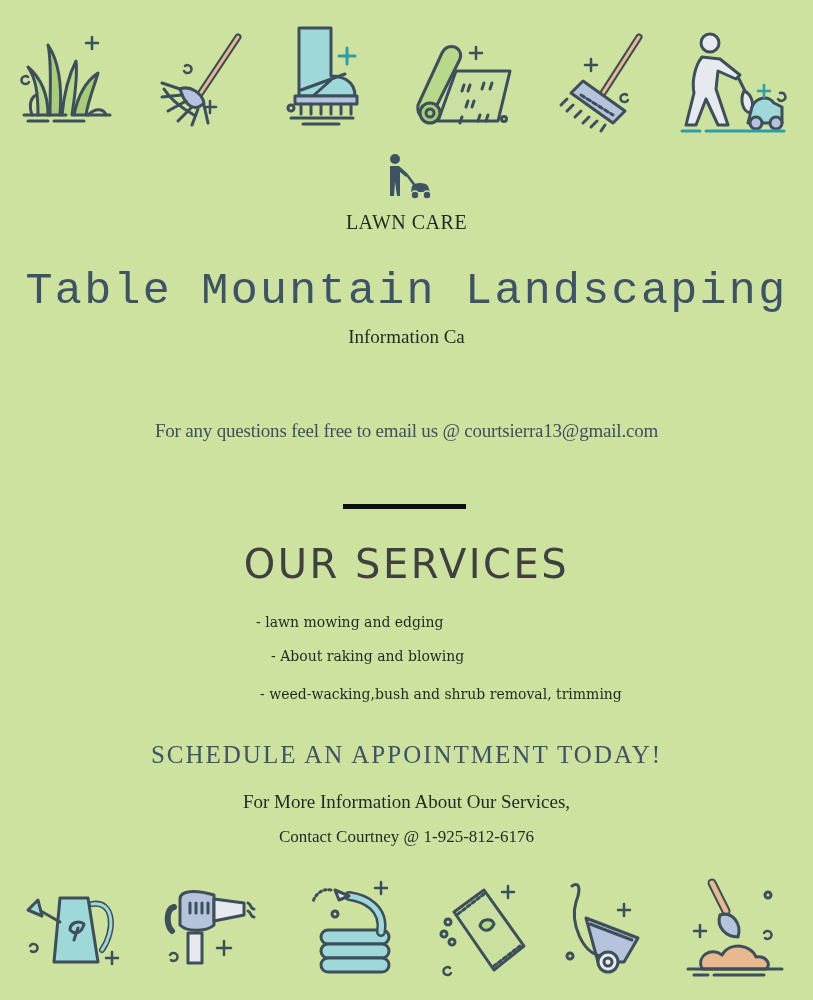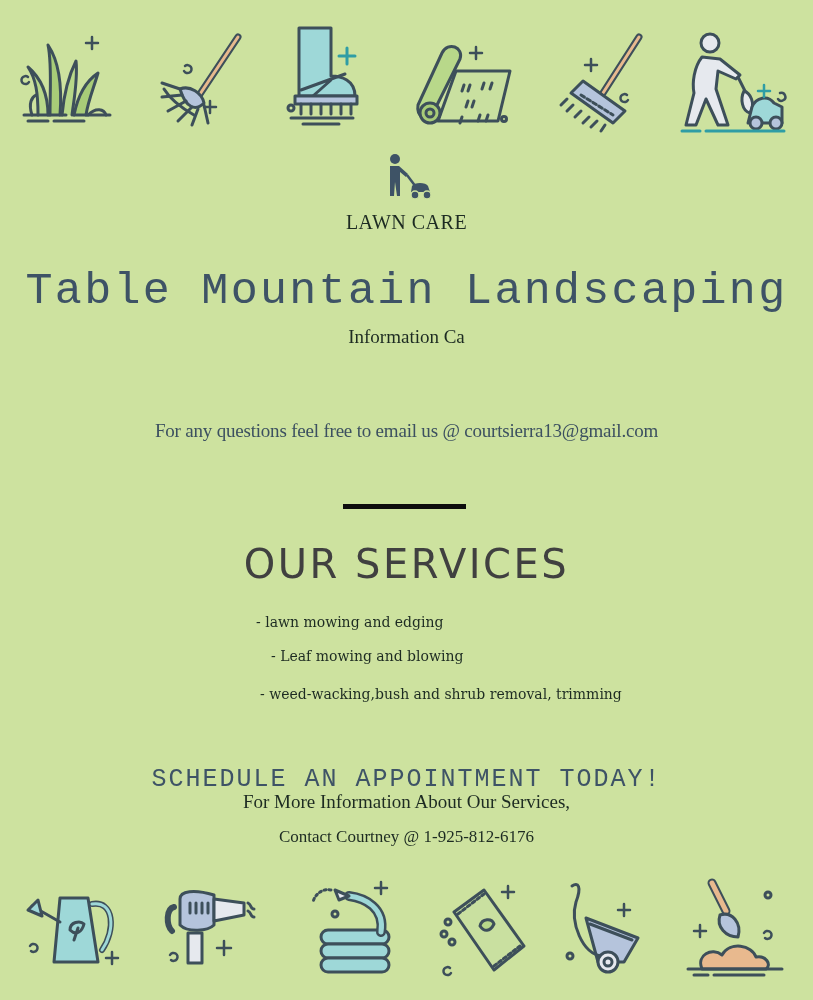--- a/index.html
+++ b/index.html
@@ -14,21 +14,21 @@
     .ic svg { width: 100%; height: 100%; overflow: visible; }
     .center { position: absolute; left: 0; width: 813px; text-align: center; white-space: nowrap; font-family: Liberation Serif, serif; }
     .small-mower { position: absolute; left: 378px; top: 152px; width: 56px; height: 50px; }
     .lawn-care { top: 211px; font-size: 20px; letter-spacing: 0.5px; color: #1d2b22; }
     .title { top: 266px; font-family: Liberation Mono, monospace; font-size: 45px; letter-spacing: 2.3px; color: #3e5366; }
     .city { top: 326px; font-size: 19px; color: #1d2b22; }
     .email { top: 420px; font-size: 19px; color: #3c5060; letter-spacing: -0.2px; }
     .divider { position: absolute; left: 343px; top: 504px; width: 123px; height: 5px; background: #0d0d0d; }
     .services-title { top: 541px; font-family: "DejaVu Sans", sans-serif; font-size: 40px; letter-spacing: 2.5px; color: #404040; }
     .svc { position: absolute; font-size: 14px; color: #1d2b22; white-space: nowrap; text-align: right; }
-    .schedule { top: 741px; font-family: Liberation Mono, monospace; font-size: 25px; letter-spacing: 2px; color: #3e5366; margin-top: 24px; }
+    .schedule { top: 741px; font-family: Liberation Serif, serif; font-size: 25px; letter-spacing: 2px; color: #3e5366; }
     .info1 { top: 791px; font-size: 19px; color: #1d2b22; }
     .info2 { top: 827px; font-size: 17px; color: #1d2b22; }
   </style>
 </head>
 <body>
 
 <div class="icon-row top">
 
   <div class="ic" style="left:14px;top:8px;">
     <svg viewBox="0 0 110 110" fill="none" stroke="#3d4f5a" stroke-width="3" stroke-linecap="round" stroke-linejoin="round">
@@ -123,21 +123,21 @@
 <div class="center lawn-care">LAWN CARE</div>
 <div class="center title">Table Mountain Landscaping</div>
 <div class="center city">Information Ca</div>
 
 <div class="center email">For any questions feel free to email us @ courtsierra13@gmail.com</div>
 
 <div class="divider"></div>
 
 <div class="center services-title">OUR SERVICES</div>
 <div class="svc" style="left:256px;top:614px;">- lawn mowing and edging</div>
-<div class="svc" style="left:271px;top:648px;">- Leaf mowing and blowing</div>
+<div class="svc" style="left:271px;top:648px;">- About raking and blowing</div>
 <div class="svc" style="left:216px;top:686px;margin-left:44px;">- weed-wacking,bush and shrub removal, trimming</div>
 
 <div class="center schedule">SCHEDULE AN APPOINTMENT TODAY!</div>
 <div class="center info1">For More Information About Our Services,</div>
 <div class="center info2">Contact Courtney @ 1-925-812-6176</div>
 
 <div class="icon-row bottom">
 
   <div class="ic" style="left:18px;top:0px;">
     <svg viewBox="0 0 110 110" fill="none" stroke="#3d4f5a" stroke-width="3" stroke-linecap="round" stroke-linejoin="round">

